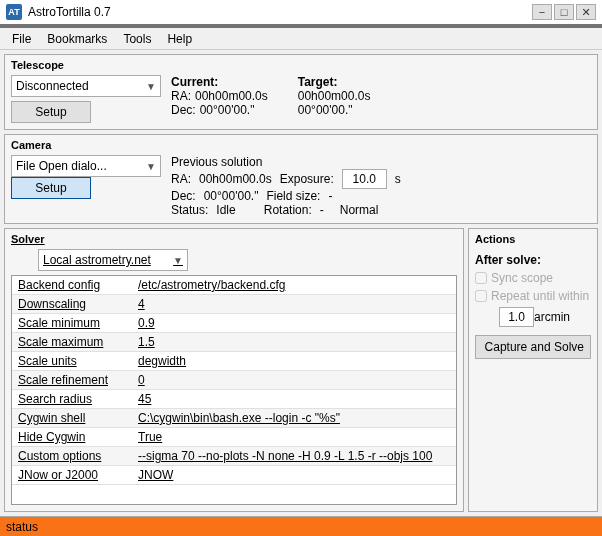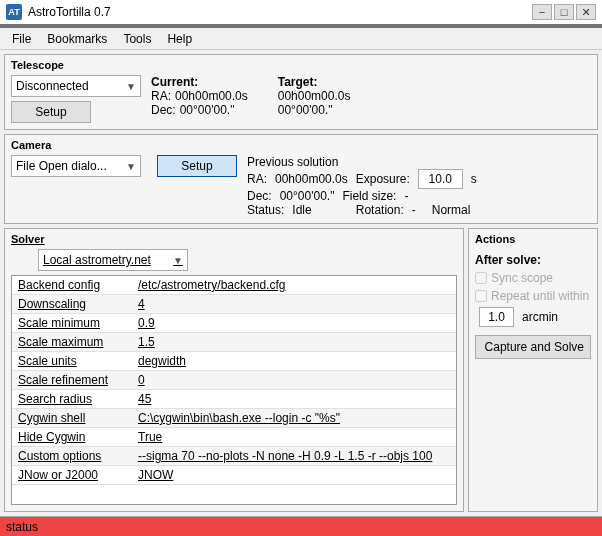--- a/index.html
+++ b/index.html
@@ -104,21 +104,21 @@
       gap: 4px;
     }
     .dropdown {
       border: 1px solid #aaa;
       background: white;
       padding: 2px 4px;
       display: flex;
       align-items: center;
       justify-content: space-between;
       cursor: pointer;
-      width: 130px;
+      width: 150px;
       height: 22px;
       font-size: 12px;
     }
     .dropdown-arrow {
       font-size: 10px;
       color: #555;
     }
     .setup-btn {
       border: 1px solid #aaa;
       background: #e1e1e1;
@@ -148,22 +148,22 @@
     }
     .coord-key { color: #000; }
     .coord-val { color: #000; }
     .camera-top {
       display: flex;
       align-items: flex-start;
       gap: 10px;
     }
     .camera-left {
       display: flex;
-      flex-direction: row;
-      gap: 16px;
+      flex-direction: column;
+      gap: 0;
       justify-content: space-between;
     }
     .setup-btn-blue {
       border: 1px solid #0050a0;
       background: #d0e4f7;
       padding: 3px 10px;
       cursor: pointer;
       font-size: 12px;
       text-align: center;
       width: 80px;
@@ -260,44 +260,44 @@
       gap: 4px;
       font-size: 12px;
     }
     .checkbox-row input[type="checkbox"] {
       width: 12px;
       height: 12px;
     }
     .arcmin-row {
       display: flex;
       align-items: center;
-      gap: 8px;
-      font-size: 12px;
-      margin-left: 4px;
+      gap: 0;
+      font-size: 12px;
+      margin-left: 24px;
     }
     .arcmin-field {
       border: 1px solid #aaa;
       background: white;
       width: 35px;
       height: 20px;
       text-align: center;
       font-size: 12px;
     }
     .capture-btn {
       border: 1px solid #aaa;
       background: #e1e1e1;
       padding: 4px 6px;
       cursor: pointer;
       font-size: 12px;
       text-align: right;
       margin-top: 4px;
     }
     .status-bar {
       height: 20px;
-      background: #ef4444;
+      background: #f97316;
       border-top: 1px solid #aaa;
       padding: 2px 6px;
       font-size: 12px;
       display: flex;
       align-items: center;
     }
     .disabled-text {
       color: #aaa;
     }
   </style>
@@ -381,21 +381,21 @@
         </div>
         <div class="prev-row">
           <span>Dec:</span>
           <span>00°00'00."</span>
           <span>Field size:</span>
           <span>-</span>
         </div>
         <div class="prev-row">
           <span>Status:</span>
           <span>Idle</span>
-          <span style="margin-left:36px;">Rotation:</span>
+          <span style="margin-left:20px;">Rotation:</span>
           <span>-</span>
           <span style="margin-left:8px;">Normal</span>
         </div>
       </div>
     </div>
   </div>
 
   <div class="solver-and-actions">
 
     <div class="solver-section">

